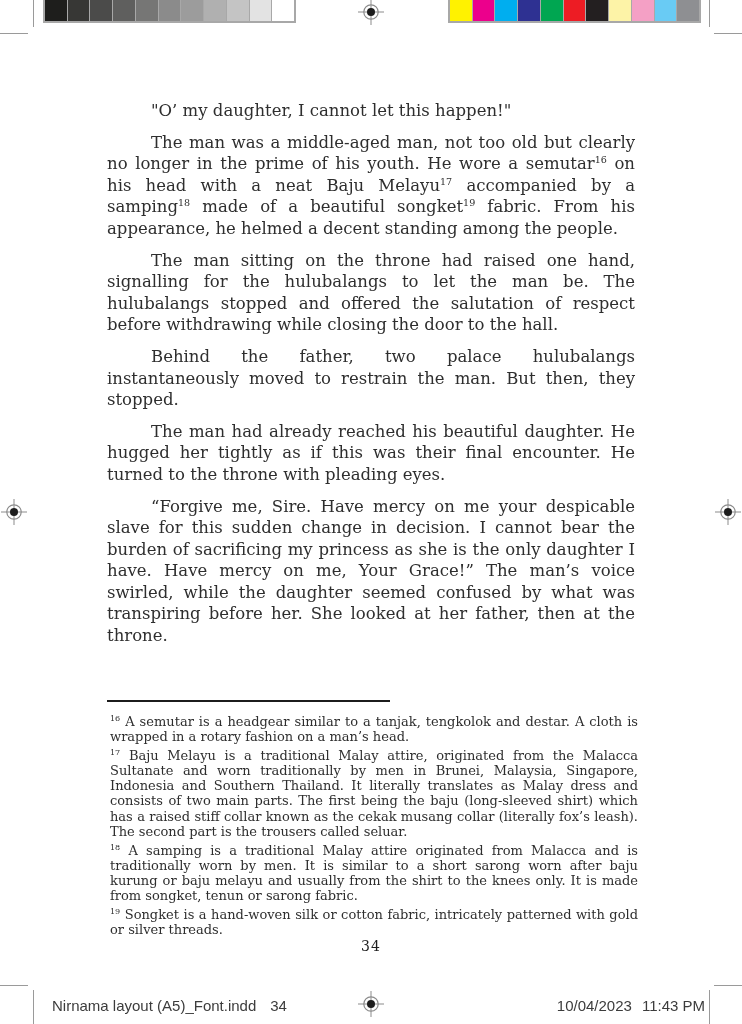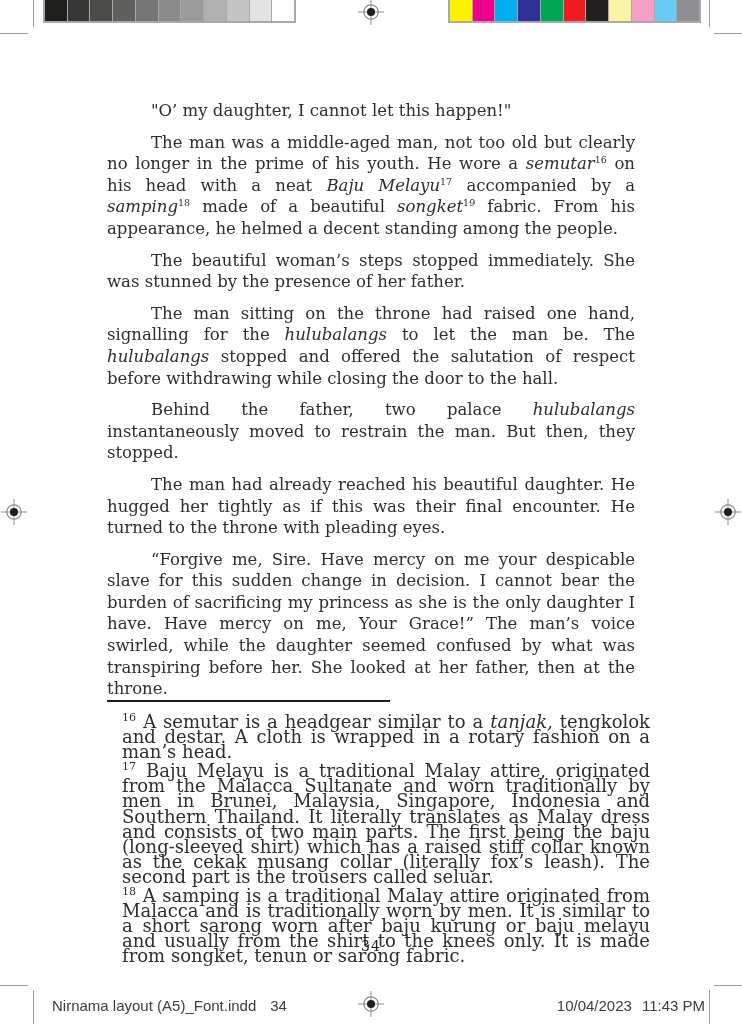--- a/index.html
+++ b/index.html
@@ -15,26 +15,26 @@
   }
   .swatchbar .sw{flex:1 1 0;}
   .swatchbar .sw + .sw{margin-left:1px;}
   .regmark{position:absolute;width:26px;height:26px;}
   
   .bodytext{
     position:absolute;left:107px;top:100px;width:528px;
     font-size:16.5px;line-height:21.6px;color:#2e2e2e;text-align:justify;
   }
   .para{margin:0 0 10px 0;text-indent:44px;}
-  .it{font-style:italic;}
+  .it{}
   .bodytext sup{font-size:0.58em;line-height:0;vertical-align:super;}
   .fnrule{position:absolute;left:107px;top:700px;width:283px;height:2px;background:#1c1c1c;}
   .footnotes{
-    position:absolute;left:122px;top:714px;width:528px;
-    font-size:18px;line-height:15.1px;color:#2e2e2e;text-align:justify;
+    position:absolute;left:110px;top:714px;width:528px;
+    font-size:13px;line-height:15.1px;color:#2e2e2e;text-align:justify;
   }
   .footnote{margin:0 0 4px 0;}
   .footnotes sup{font-size:0.62em;line-height:0;vertical-align:super;}
   .pagenum{
     position:absolute;left:107px;top:938px;width:528px;text-align:center;
     font-size:14px;color:#1f1f1f;letter-spacing:1px;
   }
   
   .slug{font-family:"Liberation Sans", sans-serif;font-size:15px;color:#3c3c3c;}
   .slug-left{position:absolute;left:52px;top:997px;}
@@ -110,32 +110,32 @@
       <line x1="13" y1="0" x2="13" y2="26" stroke="#8b8b8b" stroke-width="1"></line>
       <line x1="0" y1="13" x2="26" y2="13" stroke="#8b8b8b" stroke-width="1"></line>
       <circle cx="13" cy="13" r="7.2" fill="none" stroke="#8b8b8b" stroke-width="1.2"></circle>
       <circle cx="13" cy="13" r="4" fill="#1d1d1d"></circle>
     </svg>
 </div>
 
 <div class="bodytext">
     <div class="para"><span>"O’ my daughter, I cannot let this happen!"</span></div>
     <div class="para"><span>The man was a middle-aged man, not too old but clearly no longer in the prime of his youth. He wore a </span><span class="it">semutar</span><sup>16</sup><span> on his head with a neat </span><span class="it">Baju Melayu</span><sup>17</sup><span> accompanied by a </span><span class="it">samping</span><sup>18</sup><span> made of a beautiful </span><span class="it">songket</span><sup>19</sup><span> fabric. From his appearance, he helmed a decent standing among the people.</span></div>
-    <div class="para"><span>The beautiful woman’s steps stopped immediately. She was stunned by the presence of her father.</span></div>
     <div class="para"><span>The man sitting on the throne had raised one hand, signalling for the </span><span class="it">hulubalangs</span><span> to let the man be. The </span><span class="it">hulubalangs</span><span> stopped and offered the salutation of respect before withdrawing while closing the door to the hall.</span></div>
     <div class="para"><span>Behind the father, two palace </span><span class="it">hulubalangs</span><span> instantaneously moved to restrain the man. But then, they stopped.</span></div>
     <div class="para"><span>The man had already reached his beautiful daughter. He hugged her tightly as if this was their final encounter. He turned to the throne with pleading eyes.</span></div>
     <div class="para"><span>“Forgive me, Sire. Have mercy on me your despicable slave for this sudden change in decision. I cannot bear the burden of sacrificing my princess as she is the only daughter I have. Have mercy on me, Your Grace!” The man’s voice swirled, while the daughter seemed confused by what was transpiring before her. She looked at her father, then at the throne.</span></div>
   </div>
 
 <div class="fnrule"></div>
 <div class="footnotes">
     <div class="footnote"><sup>16</sup><span> A semutar is a headgear similar to a </span><span class="it">tanjak,</span><span> tengkolok and destar. A cloth is wrapped in a rotary fashion on a man’s head.</span></div>
     <div class="footnote"><sup>17</sup><span> Baju Melayu is a traditional Malay attire, originated from the Malacca Sultanate and worn traditionally by men in Brunei, Malaysia, Singapore, Indonesia and Southern Thailand. It literally translates as Malay dress and consists of two main parts. The first being the baju (long-sleeved shirt) which has a raised stiff collar known as the cekak musang collar (literally fox’s leash). The second part is the trousers called seluar.</span></div>
     <div class="footnote"><sup>18</sup><span> A samping is a traditional Malay attire originated from Malacca and is traditionally worn by men. It is similar to a short sarong worn after baju kurung or baju melayu and usually from the shirt to the knees only. It is made from songket, tenun or sarong fabric.</span></div>
+    <div class="footnote"><sup>19</sup><span> Songket is a hand-woven silk or cotton fabric, intricately patterned with gold or silver threads.</span></div>
   </div>
 
 <div class="pagenum">34</div>
 
 <div class="slug slug-left">
   <span>Nirnama layout (A5)_Font.indd</span><span class="pg">34</span>
 </div>
 <div class="slug slug-right">
   <span>10/04/2023</span><span class="tm">11:43 PM</span>
 </div>

